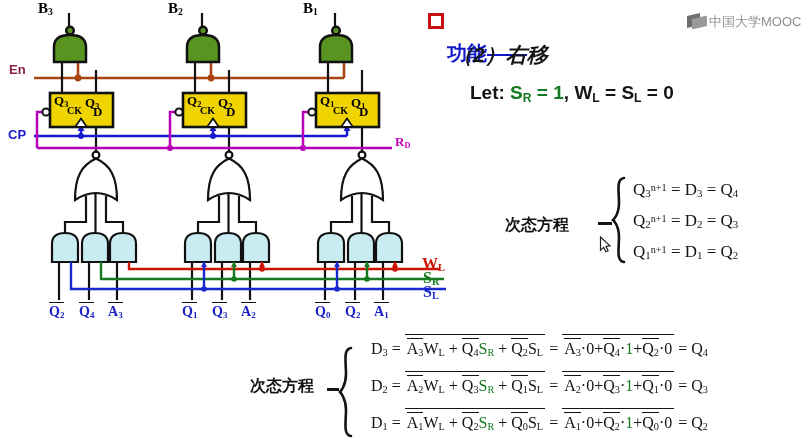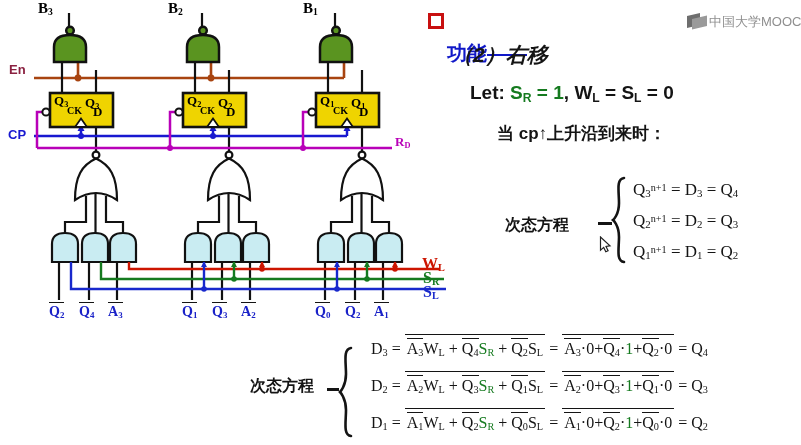--- a/index.html
+++ b/index.html
@@ -220,21 +220,20 @@
   <svg class="ab" style="left:686px;top:12px" width="22" height="19" viewBox="0 0 22 19">
     <path d="M1,4 L14,1 L14,13 L1,16 Z" fill="#6e6e6e"></path>
     <path d="M6,7 L21,3.5 L21,14 L6,17.5 Z" fill="#9a9a9a"></path>
   </svg>
   <span class="ab wm" style="left:709px;top:13px">中国大学MOOC</span>
 
   <span class="ab cn" style="left:452px;top:41px;font-size:21px;font-style:italic">（2）右移</span>
 
   <div class="ab cn" style="left:470px;top:82px;font-size:19px"><span class="tok">Let: </span><span class="tok" style="color: rgb(21, 122, 31);">S<sub>R</sub></span><span class="tok" style="color: rgb(21, 122, 31);"> = 1</span><span class="tok">, </span><span class="tok">W<sub>L</sub></span><span class="tok"> = </span><span class="tok">S<sub>L</sub></span><span class="tok"> = 0</span></div>
 
-  <span class="ab cn" style="left:497px;top:122px;font-size:17px">当  cp↑上升沿到来时：</span>
 
   <span class="ab cn" style="left:505px;top:215px;font-size:16px">次态方程</span>
   <div class="ab" style="left:598px;top:222px;width:14px;height:3px;background:#141414"></div>
   <svg class="ab" style="left:610px;top:176px" width="18" height="88" viewBox="0 0 18 88">
     <path d="M14,2 C6,3 9,15 9,27 C9,39 3,44 3,44 C3,44 9,49 9,61 C9,73 6,85 14,86" fill="none" stroke="#141414" stroke-width="2.6" stroke-linecap="round"></path>
   </svg>
   <div class="ab eq" style="left:633px;top:180px;font-size:17px"><span class="tok">Q<sub>3</sub><sup>n+1</sup></span><span class="tok"> = </span><span class="tok">D<sub>3</sub></span><span class="tok"> = </span><span class="tok">Q<sub>4</sub></span></div>
   <div class="ab eq" style="left:633px;top:211px;font-size:17px"><span class="tok">Q<sub>2</sub><sup>n+1</sup></span><span class="tok"> = </span><span class="tok">D<sub>2</sub></span><span class="tok"> = </span><span class="tok">Q<sub>3</sub></span></div>
   <div class="ab eq" style="left:633px;top:242px;font-size:17px"><span class="tok">Q<sub>1</sub><sup>n+1</sup></span><span class="tok"> = </span><span class="tok">D<sub>1</sub></span><span class="tok"> = </span><span class="tok">Q<sub>2</sub></span></div>
 

